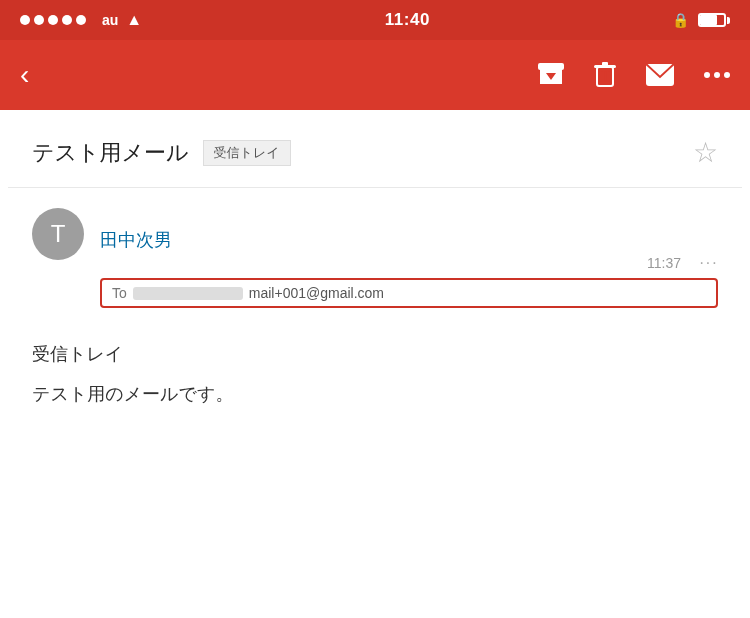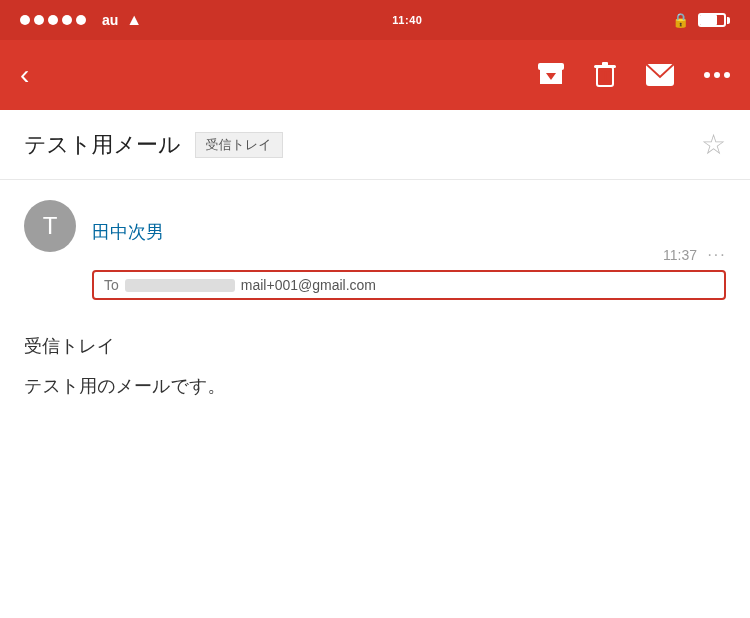--- a/index.html
+++ b/index.html
@@ -48,21 +48,21 @@
       gap: 8px;
       font-size: 14px;
       font-weight: 600;
     }
 
     .wifi-icon {
       font-size: 16px;
     }
 
     .status-center {
-      font-size: 11px;
+      font-size: 17px;
       font-weight: 600;
       letter-spacing: 0.5px;
     }
 
     .status-right {
       display: flex;
       align-items: center;
       gap: 8px;
       font-size: 13px;
     }
@@ -133,21 +133,21 @@
       font-size: 22px;
       cursor: pointer;
       display: flex;
       align-items: center;
       justify-content: center;
     }
 
     
     .content {
       background: #fff;
-      padding: 0;
+      padding: 8px;
     }
 
     
     .subject-row {
       padding: 18px 24px 18px 24px;
       display: flex;
       align-items: center;
       justify-content: space-between;
       border-bottom: 1px solid #e8e8e8;
     }
@@ -218,21 +218,21 @@
 
     .email-sender-name {
       font-size: 18px;
       font-weight: 500;
       color: #0369a1;
     }
 
     .email-time-actions {
       display: flex;
       align-items: center;
-      gap: 10px;
+      gap: 18px;
       margin-top: 46px;
     }
 
     .email-time {
       font-size: 14px;
       color: #999;
     }
 
     .email-more {
       font-size: 16px;

